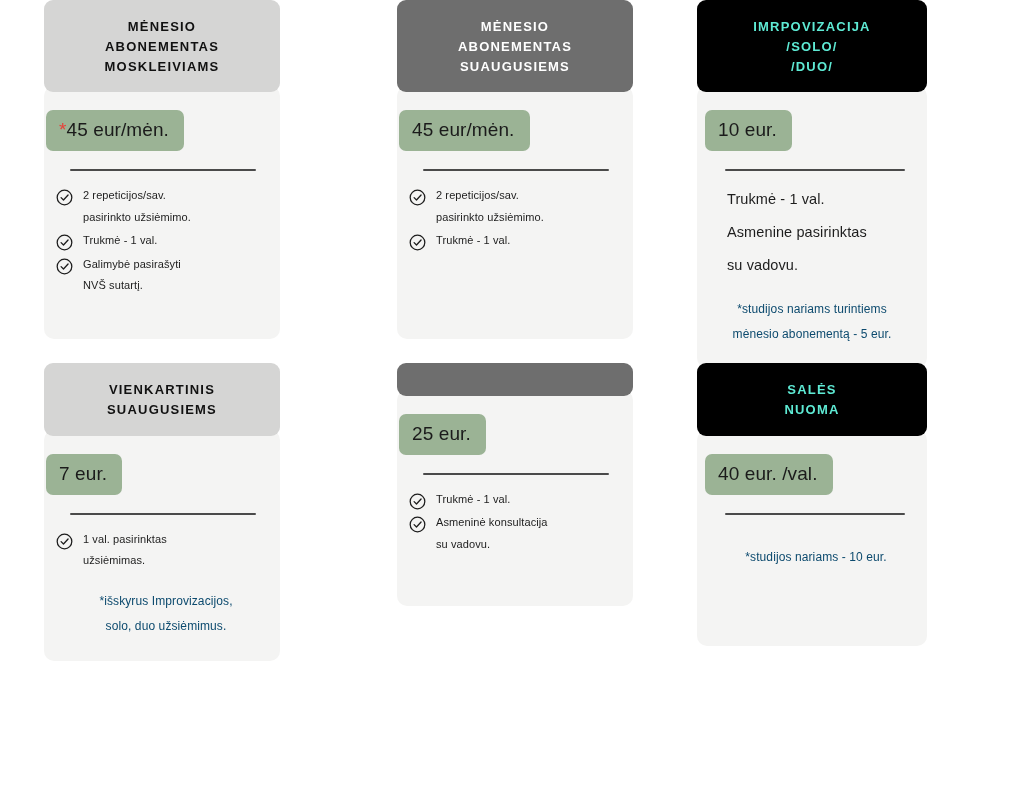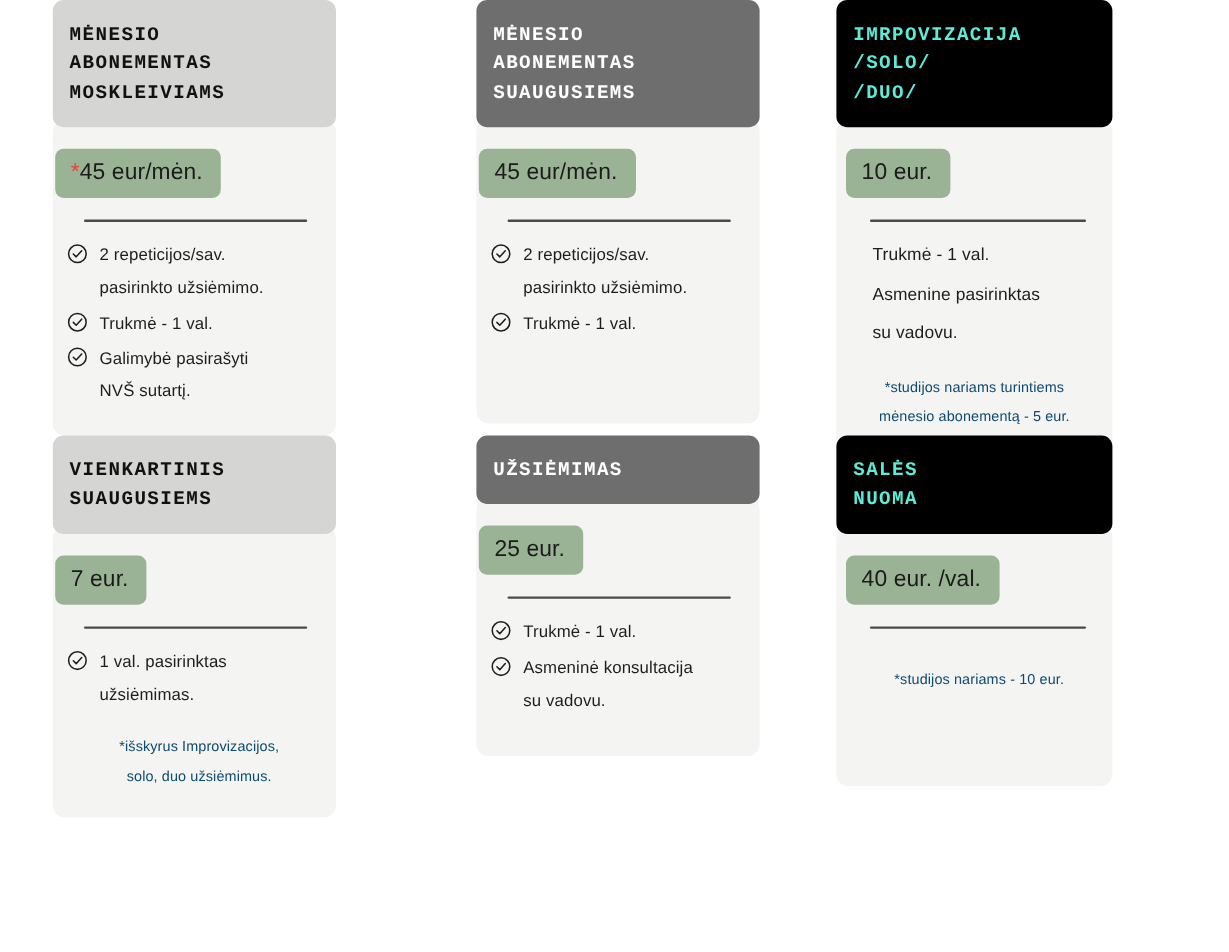--- a/index.html
+++ b/index.html
@@ -40,28 +40,28 @@
     width: 236px;
     margin: 0 auto;
   }
   .cell.c1 .card { margin-left: 44px; }
   .cell.c2 .card { margin-left: 53px; }
   .cell.c3 .card { margin-left: 9px; width: 230px; }
 
   .card-header {
     border-radius: 9px;
     padding: 17px 14px 16px 14px;
+    text-align: center;
     font-weight: bold;
-    font-size: 16px;
+    font-size: 13px;
     letter-spacing: 1.2px;
     line-height: 1.52;
     position: relative;
     z-index: 3;
     box-sizing: border-box;
-    font-family: Liberation Mono, monospace;
   }
   .card-header.light {
     background: #d5d5d4;
     color: #111111;
   }
   .card-header.gray {
     background: #6e6e6e;
     color: #ffffff;
   }
   .card-header.black {
@@ -126,21 +126,21 @@
     margin-bottom: 2px;
   }
   .feature .check {
     flex: 0 0 auto;
     width: 17px;
     height: 17px;
     margin-top: 4px;
   }
   .feature .check svg { display: block; }
   .feature .ftext {
-    font-size: 14px;
+    font-size: 11px;
     line-height: 1.95;
     color: #1d1d1d;
     letter-spacing: 0.1px;
   }
 
   .plain-list {
     list-style: none;
     margin: 0;
     padding: 12px 18px 0 30px;
   }
@@ -308,21 +308,20 @@
             <span class="fline">*išskyrus Improvizacijos,</span>
             <span class="fline">solo, duo užsiėmimus.</span>
           </div>
         </div>
       </div>
     </div>
 
     <div class="cell c2">
       <div class="card">
         <div class="card-header gray">
-          <span class="hline">UŽSIĖMIMAS</span>
         </div>
         <div class="card-body tall-5">
           <div class="price-badge"><span>25 eur.</span></div>
           <div class="divider"></div>
           <ul class="features">
             <li class="feature">
               <span class="check">
                 <svg width="17" height="17" viewBox="0 0 20 20">
                     <circle cx="10" cy="10" r="8.6" fill="none" stroke="#1d1d1d" stroke-width="1.5"></circle>
                     <path d="M6 10.2 L8.8 13 L14.2 7" fill="none" stroke="#1d1d1d" stroke-width="1.5" stroke-linecap="round" stroke-linejoin="round"></path>

